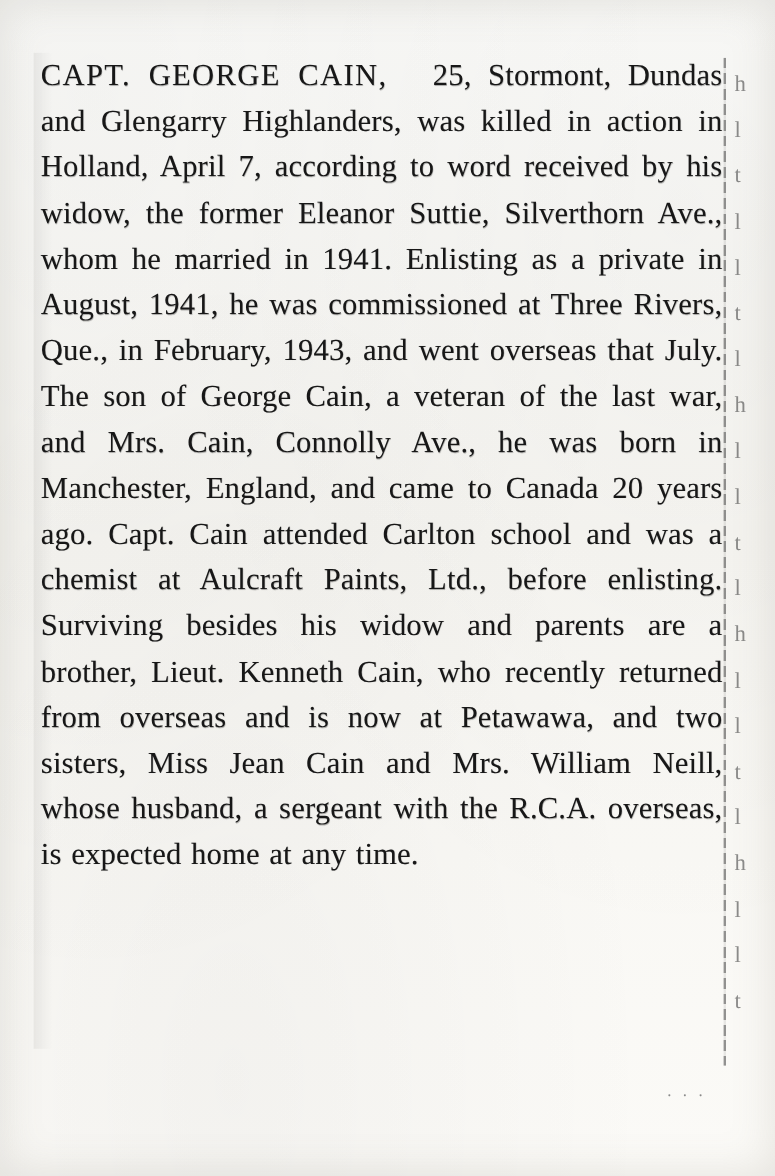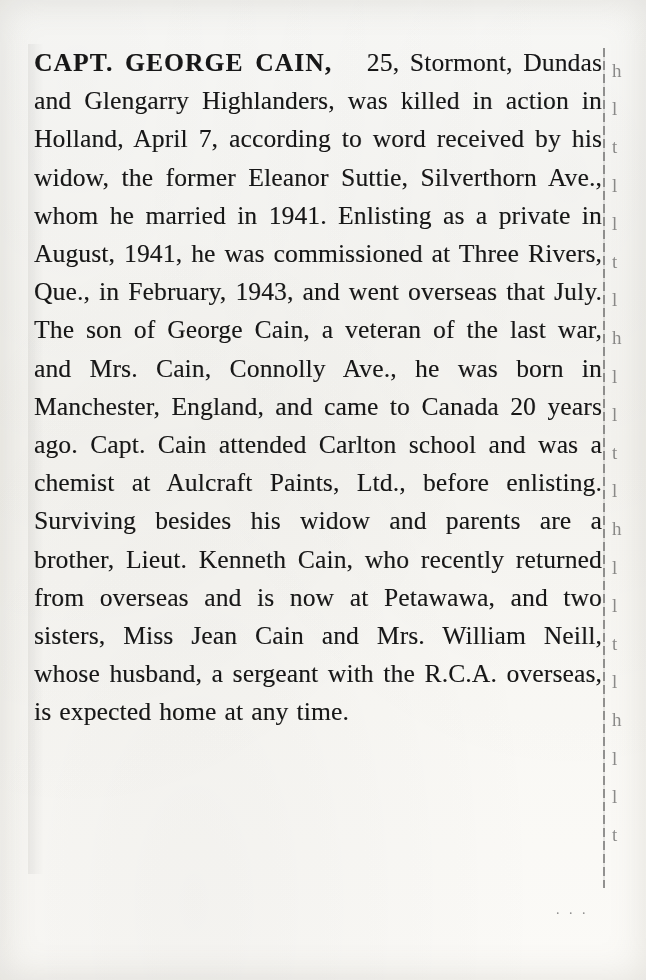--- a/index.html
+++ b/index.html
@@ -66,21 +66,21 @@
     font-size: 25.5px;
     line-height: 38.2px;
     color: #1d1d1d;
     text-align: justify;
     text-justify: inter-word;
     word-spacing: 1.5px;
     filter: blur(0.32px) contrast(1.06);
     text-shadow: 0.4px 0.3px 0.6px rgba(0,0,0,0.30);
   }
   #article .lead {
-    font-weight: bold;
+    font-weight: normal;
     letter-spacing: 1.1px;
   }
   #article .body-text {
     letter-spacing: 0.15px;
     margin-left: 24px;
   }
   
   #ink-left {
     position: absolute;
     left: 28px;

